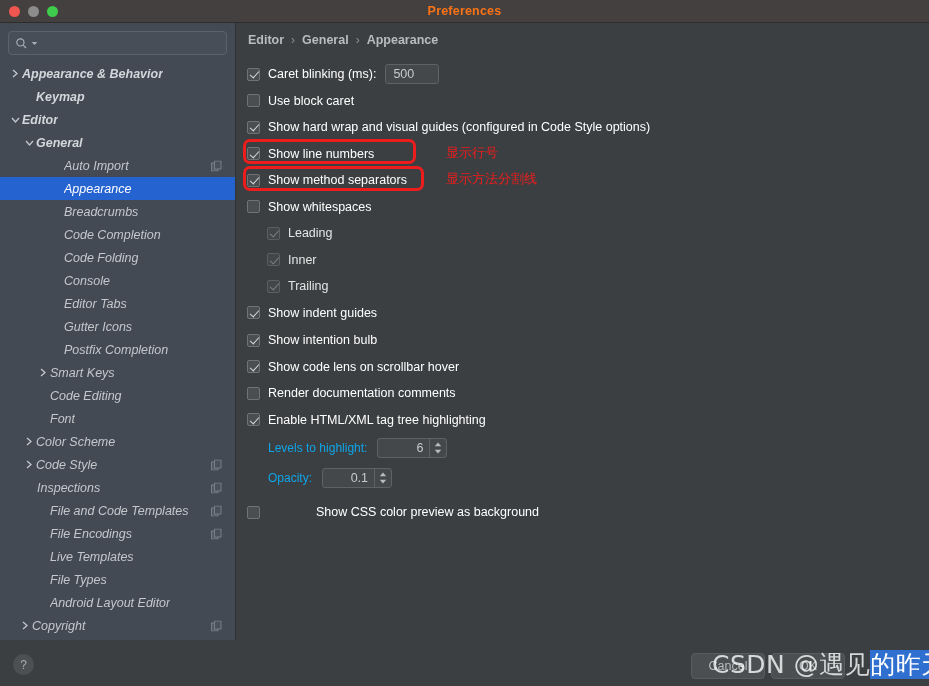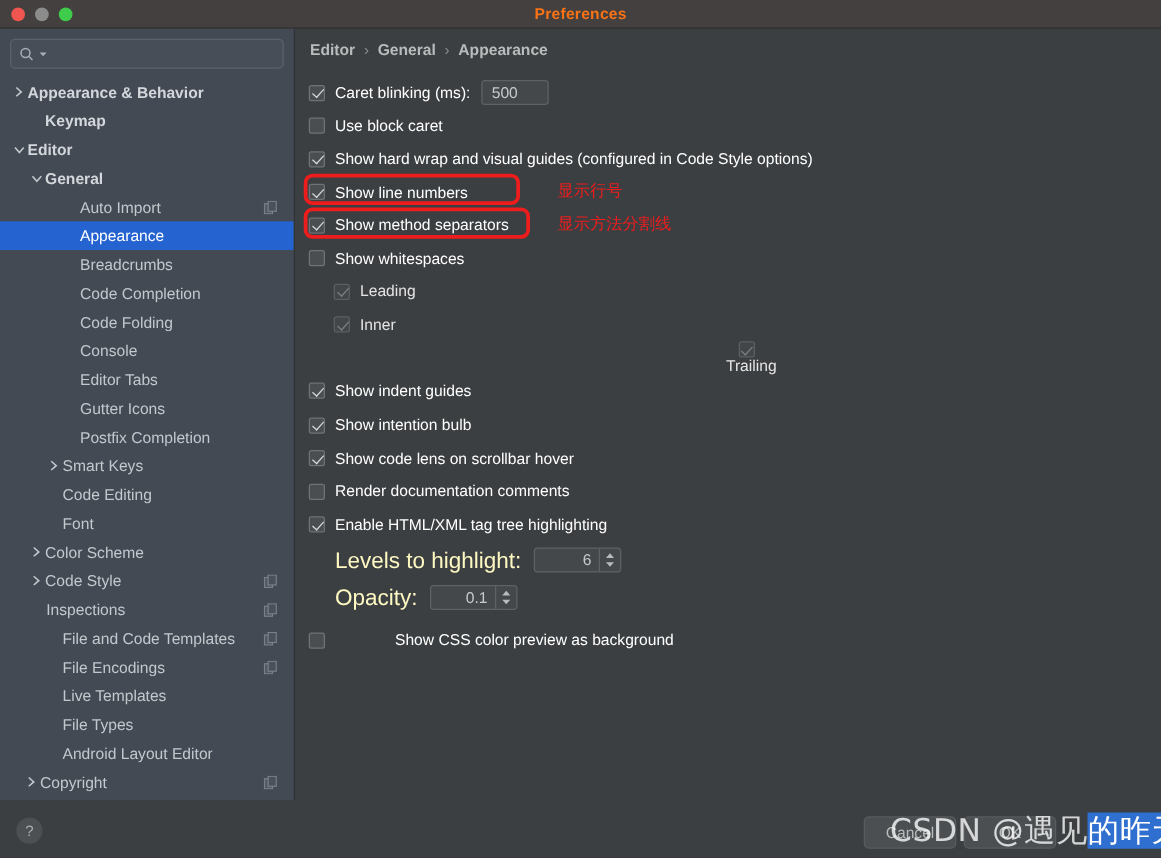--- a/index.html
+++ b/index.html
@@ -59,21 +59,21 @@
     height: 23px; display: flex; align-items: center;
     font-size: 12.5px; color: #c3c8cd; white-space: nowrap;
   }
   .tree-row.bold { font-weight: bold; color: #d3d7db; }
   .tree-row.selected { background: #2563d0; color: #ffffff; }
   .tw {
     width: 14px; display: inline-flex; justify-content: center;
     align-items: center; flex: 0 0 14px;
   }
   .tw svg { display: block; }
-  .tree-label { overflow: hidden; text-overflow: ellipsis; }
+  .tree-label { overflow: hidden; text-overflow: ellipsis; font-style: italic; }
   .copy-ico {
     position: absolute; right: 13px; top: 50%; transform: translateY(-50%);
     opacity: .65;
   }
   .copy-ico svg { display: block; }
 
   
   .main {
     position: absolute; left: 236px; top: 23px;
     width: 693px; height: 617px;
@@ -111,21 +111,21 @@
   }
   .lbl.dim { color: #e5e5e5; }
 
   .txtfield {
     margin-left: 9px; height: 20px; min-width: 54px;
     background: #45484a; border: 1px solid #5e6264; border-radius: 3px;
     color: #c7cacb; font-size: 12.5px;
     display: flex; align-items: center; padding: 0 7px;
     font-family: "Liberation Sans", sans-serif;
   }
-  .spin-label { font-size: 18px; color: #fef9c3; }
+  .spin-label { font-size: 12px; color: #0ea5e9; }
   .spinner {
     margin-left: 10px; height: 20px; width: 70px;
     background: #45484a; border: 1px solid #5e6264; border-radius: 3px;
     display: flex; align-items: stretch;
   }
   .spin-val {
     flex: 1; display: flex; align-items: center; justify-content: flex-end;
     padding-right: 6px; font-size: 12.5px; color: #c7cacb;
   }
   .spin-btns {
@@ -423,21 +423,21 @@
           <span class="lbl">Show whitespaces</span>
         </div>
         <div class="row" style="margin-left: 20px;">
           <span class="cb checked disabled"></span>
           <span class="lbl dim">Leading</span>
         </div>
         <div class="row" style="margin-left: 20px;">
           <span class="cb checked disabled"></span>
           <span class="lbl dim">Inner</span>
         </div>
-        <div class="row" style="margin-left: 20px; flex-direction: column;">
+        <div class="row" style="margin-left: 20px;">
           <span class="cb checked disabled"></span>
           <span class="lbl dim">Trailing</span>
         </div>
         <div class="row">
           <span class="cb checked"></span>
           <span class="lbl">Show indent guides</span>
         </div>
         <div class="row gap-top">
           <span class="cb checked"></span>
           <span class="lbl">Show intention bulb</span>

